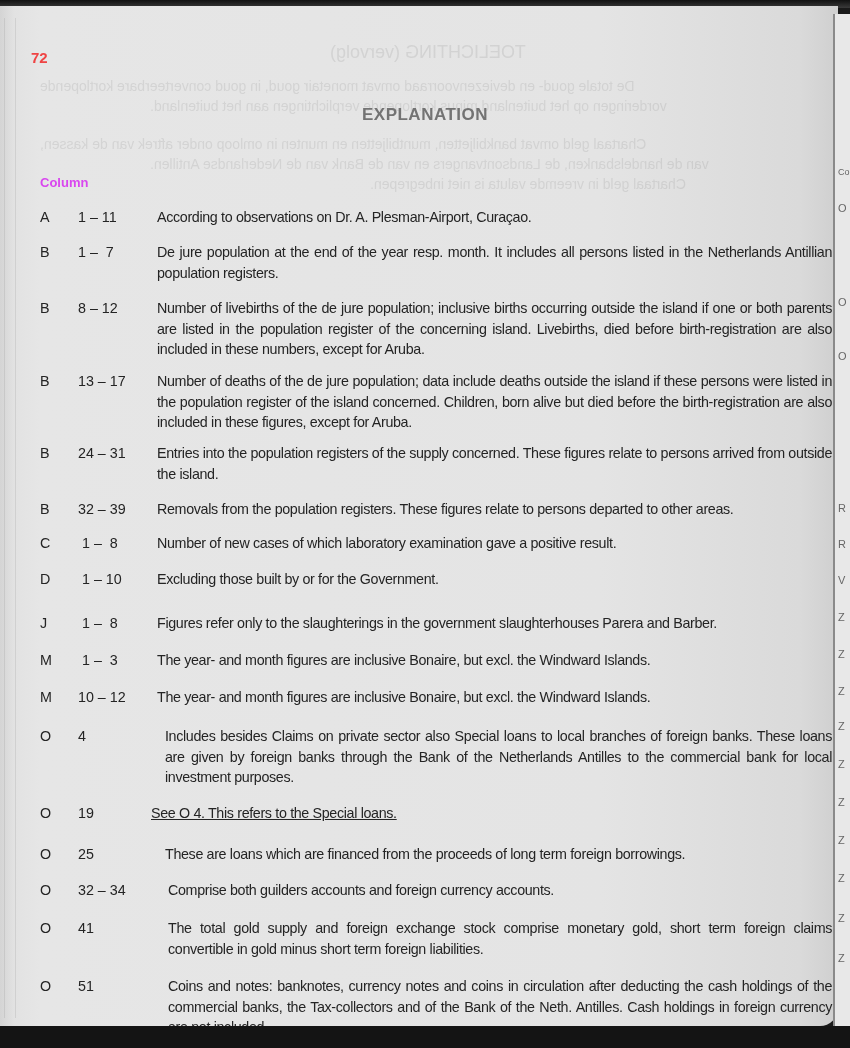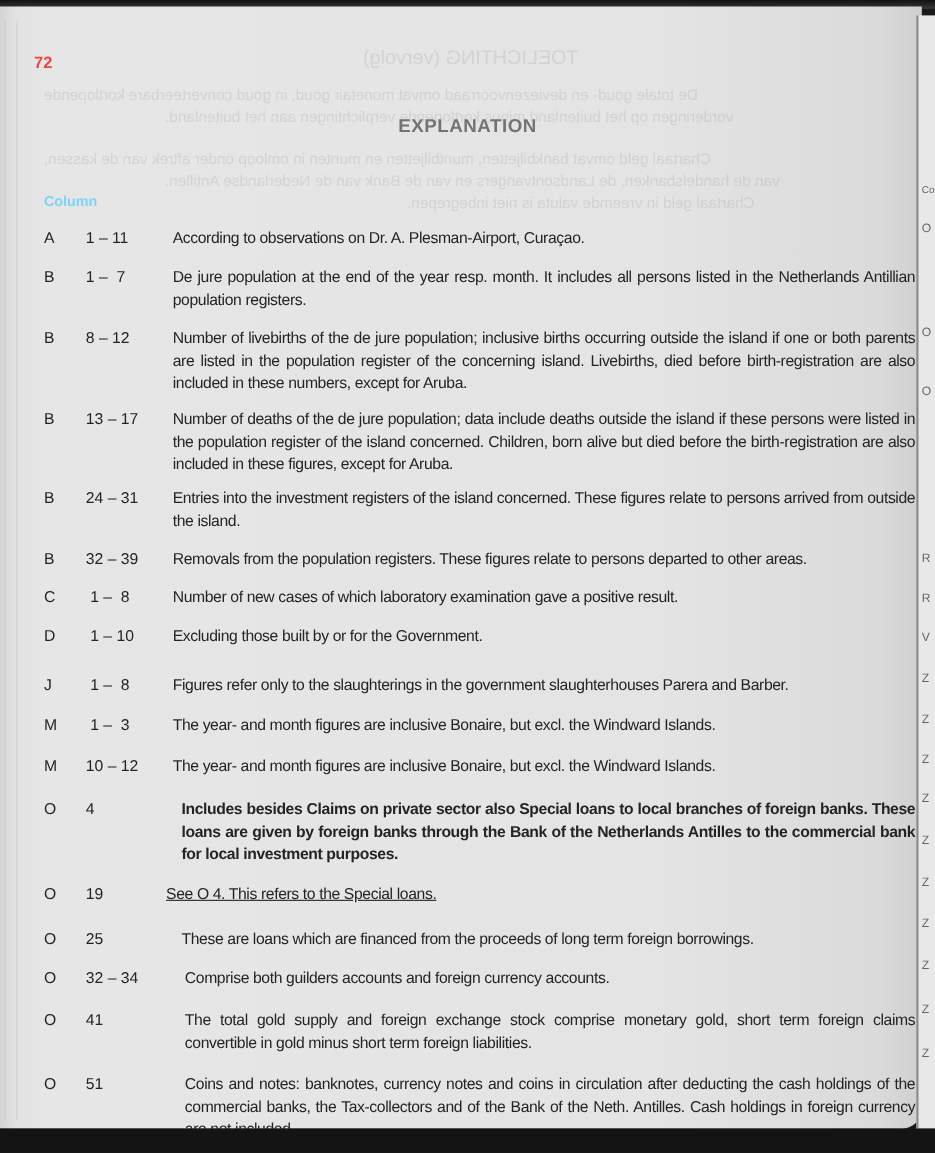--- a/index.html
+++ b/index.html
@@ -40,21 +40,21 @@
   .page-number {
     position: absolute; left: 31px; top: 49px;
     font-size: 15px; color: #ef4444; font-weight: bold;
   }
   .page-title {
     position: absolute; left: 0; width: 850px; top: 105px; text-align: center;
     font-size: 17px; letter-spacing: 0.5px; font-weight: bold; color: #737373;
   }
   .column-header {
     position: absolute; left: 40px; top: 175px;
-    font-size: 13px; font-weight: bold; color: #7dd3fc;
+    font-size: 13px; font-weight: bold; color: #d946ef;
   }
   .entry {
     position: absolute; left: 0; width: 835px;
     color: #242424; font-size: 14.3px; line-height: 20.5px;
   }
   .entry .code {
     position: absolute; left: 40px; top: 0; width: 20px;
   }
   .entry .range {
     position: absolute; left: 78px; top: 0; width: 70px; white-space: pre;
@@ -106,21 +106,21 @@
   <span class="desc">Number of livebirths of the de jure population; inclusive births occurring outside the island if one or both parents are listed in the population register of the concerning island. Livebirths, died before birth-registration are also included in these numbers, except for Aruba.</span>
 </div>
 <div class="entry" style="top:371px;">
   <span class="code">B</span>
   <span class="range">13 – 17</span>
   <span class="desc">Number of deaths of the de jure population; data include deaths outside the island if these persons were listed in the population register of the island concerned. Children, born alive but died before the birth-registration are also included in these figures, except for Aruba.</span>
 </div>
 <div class="entry" style="top:443px;">
   <span class="code">B</span>
   <span class="range">24 – 31</span>
-  <span class="desc">Entries into the investment registers of the island concerned. These figures relate to persons arrived from outside the island.</span>
+  <span class="desc">Entries into the population registers of the supply concerned. These figures relate to persons arrived from outside the island.</span>
 </div>
 <div class="entry" style="top:499px;">
   <span class="code">B</span>
   <span class="range">32 – 39</span>
   <span class="desc">Removals from the population registers. These figures relate to persons departed to other areas.</span>
 </div>
 <div class="entry" style="top:533px;">
   <span class="code">C</span>
   <span class="range"> 1 –  8</span>
   <span class="desc">Number of new cases of which laboratory examination gave a positive result.</span>
@@ -141,21 +141,21 @@
   <span class="desc">The year- and month figures are inclusive Bonaire, but excl. the Windward Islands.</span>
 </div>
 <div class="entry" style="top:687px;">
   <span class="code">M</span>
   <span class="range">10 – 12</span>
   <span class="desc">The year- and month figures are inclusive Bonaire, but excl. the Windward Islands.</span>
 </div>
 <div class="entry" style="top:726px;">
   <span class="code">O</span>
   <span class="range">4</span>
-  <span class="desc" style="left:165px; width:667px;font-weight:bold;">Includes besides Claims on private sector also Special loans to local branches of foreign banks. These loans are given by foreign banks through the Bank of the Netherlands Antilles to the commercial bank for local investment purposes.</span>
+  <span class="desc" style="left:165px; width:667px;">Includes besides Claims on private sector also Special loans to local branches of foreign banks. These loans are given by foreign banks through the Bank of the Netherlands Antilles to the commercial bank for local investment purposes.</span>
 </div>
 <div class="entry" style="top:803px;">
   <span class="code">O</span>
   <span class="range">19</span>
   <span class="desc" style="left:151px; width:667px;text-decoration:underline;">See O 4. This refers to the Special loans.</span>
 </div>
 <div class="entry" style="top:844px;">
   <span class="code">O</span>
   <span class="range">25</span>
   <span class="desc" style="left:165px; width:667px;">These are loans which are financed from the proceeds of long term foreign borrowings.</span>

